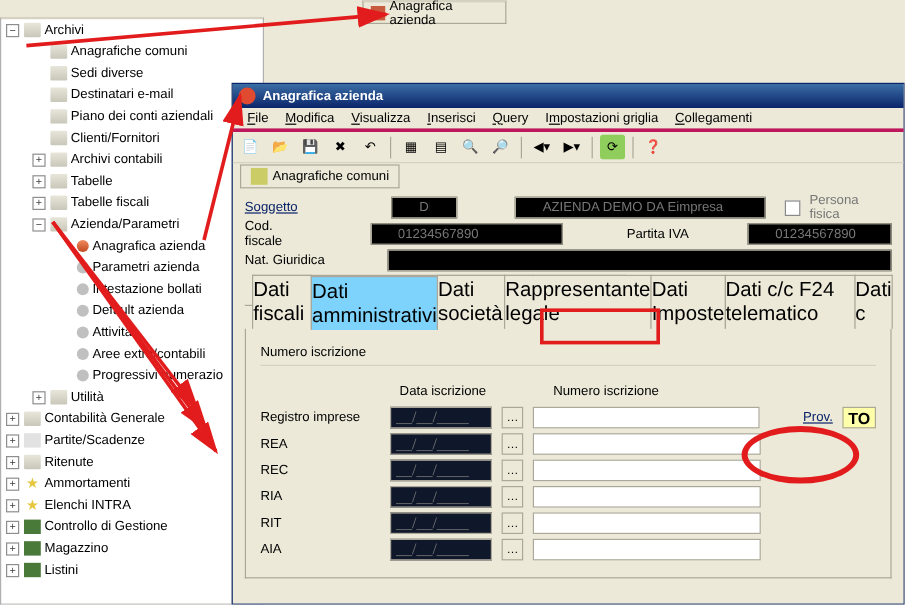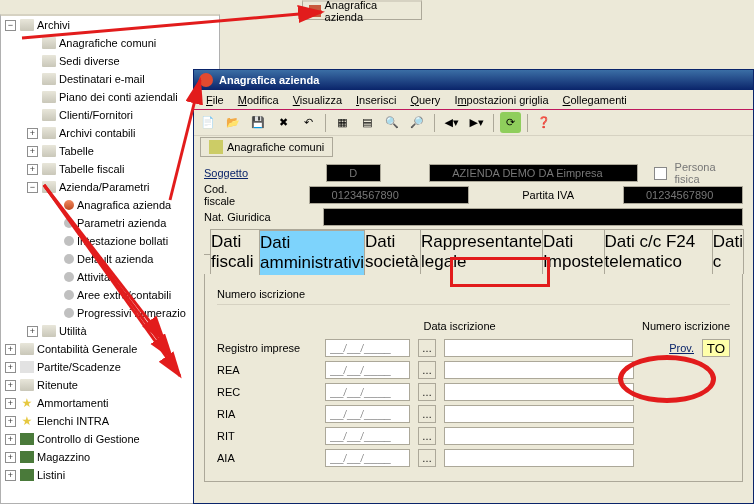--- a/index.html
+++ b/index.html
@@ -25,65 +25,65 @@
   .tree-icon.disc.red { background:linear-gradient(#f28a60,#c04a20); }
   .tree-icon.disc.gray { background:#c0c0c0; }
   .tree-icon.star { color:#e6c840; font-size:12px; text-align:center; line-height:12px; }
   .tree-icon.cube { background:#4a7a3a; }
   .tree-icon.tag { background:#e2e2e2; }
 
   
   .child-window { position:absolute; left:193px; top:69px; width:561px; height:435px; background:#ece9d8; border:1px solid #0a246a; }
   .titlebar { height:20px; background:linear-gradient(#3b6ea5,#0a246a); color:#fff; display:flex; align-items:center; padding:0 5px; font-weight:bold; gap:6px; }
   .titlebar-icon { width:14px; height:14px; border-radius:50%; background:#e04a30; display:inline-block; }
-  .menubar { height:20px; display:flex; align-items:center; gap:2px; padding:0 6px; border-bottom:1px solid #be185d; }
+  .menubar { height:20px; display:flex; align-items:center; gap:2px; padding:0 6px; border-bottom:3px solid #be185d; }
   .menubar span { padding:1px 6px; }
   .menubar span u { text-decoration:underline; }
   .toolbar { height:26px; display:flex; align-items:center; padding:0 4px; gap:4px; border-bottom:1px solid #d6d2c2; }
   .toolbar .btn { width:21px; height:21px; border:1px solid transparent; display:inline-flex; align-items:center; justify-content:center; }
   .toolbar .sep { width:1px; height:18px; background:#aca899; margin:0 2px; }
   .subtab { height:22px; padding:0 6px; display:flex; align-items:center; }
   .subtab-btn { display:inline-flex; align-items:center; gap:4px; padding:2px 8px; border:1px solid #aca899; background:#ece9d8; }
   .subtab-btn .ic { width:14px;height:14px; display:inline-block; background:#cc6; }
 
   
   .form-area { padding:4px 10px; }
-  .row { display:flex; align-items:center; height:22px; gap:8px;justify-content:space-between; }
+  .row { display:flex; align-items:center; height:22px; gap:8px; }
   .lbl { width:75px; color:#000; }
   .lbl.link { color:#0a246a; text-decoration:underline; cursor:pointer; }
   .fld { height:18px; border:1px solid #aca899; background:#000000; padding:1px 22px; font-size:11px; color:#777;margin-left:40px; }
   .fld.disabled { color:#777; }
 
   .checkbox { width:13px; height:13px; border:1px solid #888; background:#fff; display:inline-block; }
 
   
   .tabstrip { margin-top:8px; height:20px; display:flex; align-items:flex-end; gap:0; padding-left:6px; }
   .tab { padding:2px 0; border:1px solid #aca899; border-bottom:none; background:#ece9d8; font-size:17px; margin-right:-1px; }
   .tab.active { background:#7dd3fc; position:relative; top:1px; }
 
   .panel { border:1px solid #aca899; border-top:none; padding:10px 12px 12px; }
 
   .subsection-label { font-size:11px; }
 
   .reg-row { display:flex; align-items:center; height:22px; gap:8px; }
   .reg-label { width:100px; }
-  .date-fld { width:85px; height:18px; border:1px solid #aca899; background:#ffffff; color:#777; padding:1px 4px; font-family:Tahoma; }
+  .date-fld { width:85px; height:18px; border:1px solid #aca899; background:#0f172a; color:#777; padding:1px 4px; font-family:Tahoma; }
   .date-btn { width:18px; height:18px; border:1px solid #aca899; background:#ece9d8; display:inline-flex; align-items:center; justify-content:center; font-size:10px; }
   .numisc { flex:1; height:18px; border:1px solid #aca899; background:#fff; max-width:190px; }
 
   
   .anno { position:absolute; pointer-events:none; }
   .red-box { border:3px solid #e21c1c; position:absolute; }
   .red-ellipse { border:5px solid #e21c1c; border-radius:50%; position:absolute; }
   .arrow { stroke:#e21c1c; stroke-width:3; fill:none; }
   .arrow-head { fill:#e21c1c; }
 
   
   .prov-lbl { color:#0a246a; text-decoration:underline; }
-  .prov-fld { width:28px; height:18px; border:1px solid #aca899; background:#ffffaa; font-weight:normal; text-align:center; padding:1px 2px; }
+  .prov-fld { width:28px; height:18px; border:1px solid #aca899; background:#ffffaa; font-weight:bold; text-align:center; padding:1px 2px; }
 
 </style>
 </head>
 <body>
 
 <div class="root">
 
   <div class="top-tabs">
     <div class="top-tab">
       <span class="top-tab-icon"></span>

